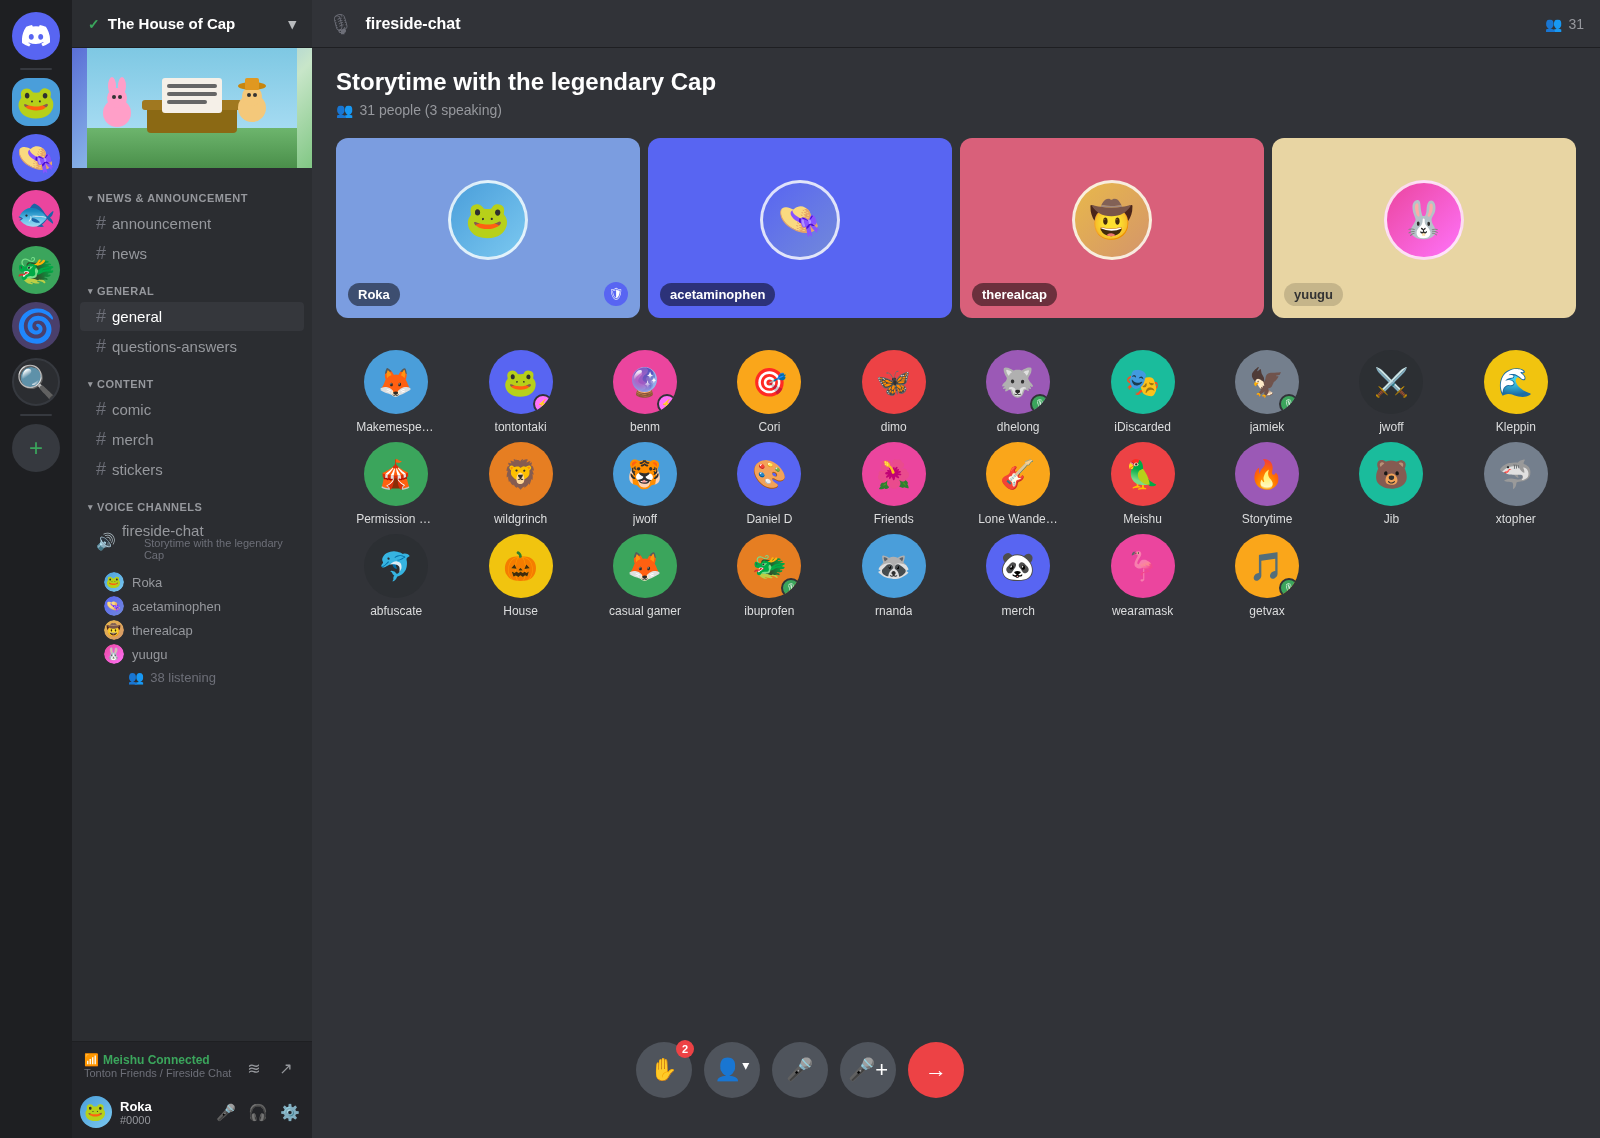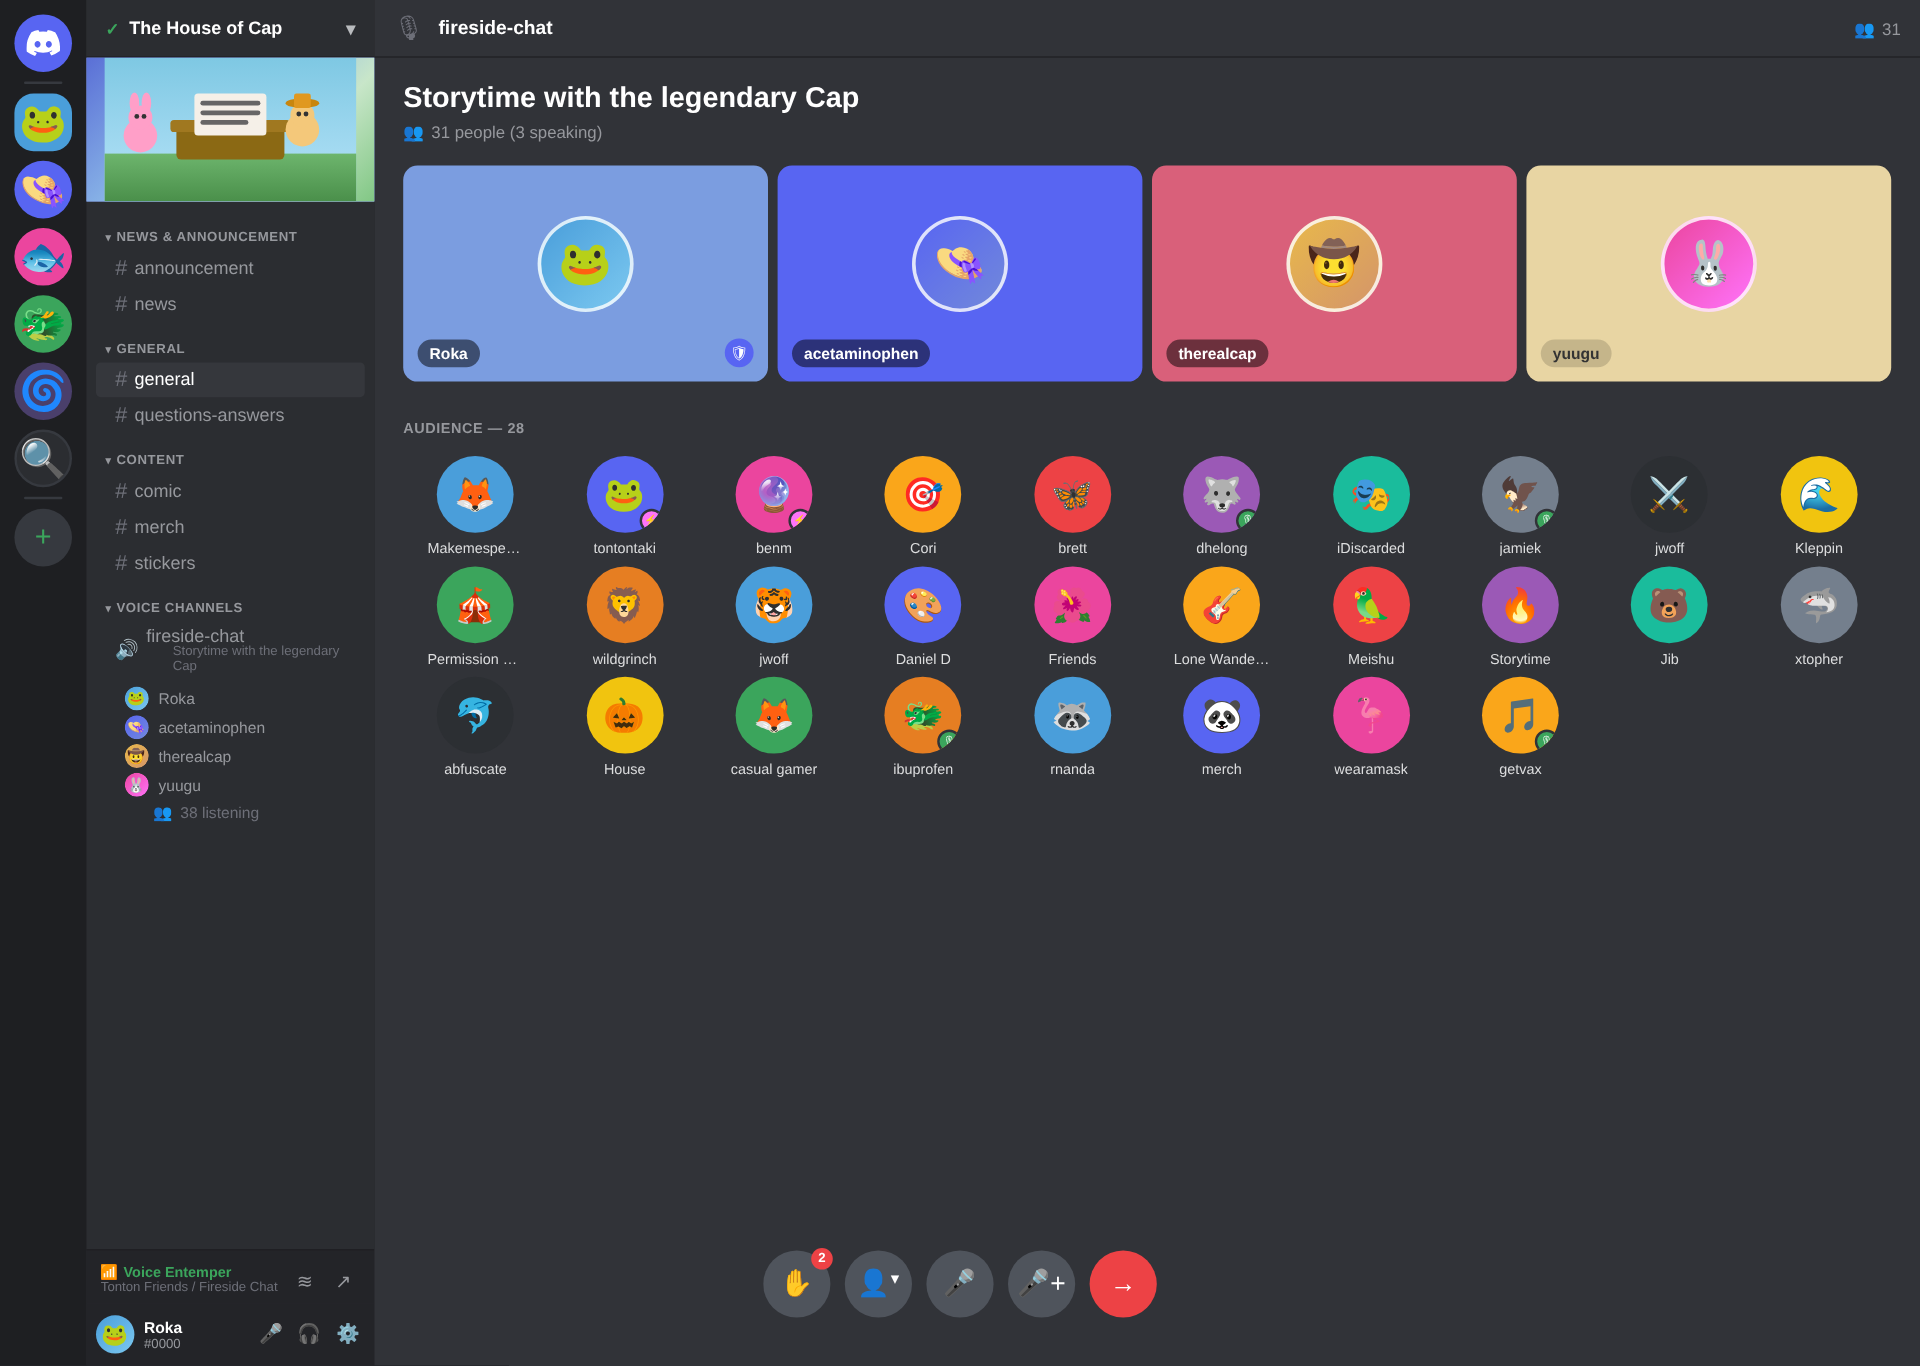--- a/index.html
+++ b/index.html
@@ -605,21 +605,21 @@
         <span>38 listening</span>
       </div>
     </div>
   </div>
 
   <div class="voice-connected-bar">
     <div style="display:flex;align-items:center;justify-content:space-between;">
       <div>
         <div class="vc-status">
           <span>📶</span>
-          <span>Voice Entemper</span>
+          <span>Meishu Connected</span>
         </div>
         <div class="vc-server">Tonton Friends / Fireside Chat</div>
       </div>
       <div class="vc-controls">
         <div class="ctrl-btn">≋</div>
         <div class="ctrl-btn">↗</div>
       </div>
     </div>
   </div>
 
@@ -672,21 +672,20 @@
         <div class="speaker-avatar-large thereal-av" style="display:flex;align-items:center;justify-content:center;font-size:36px;">🤠</div>
         <span class="speaker-name-badge">therealcap</span>
       </div>
 
       <div class="speaker-card" style="background:#e8d5a3;">
         <div class="speaker-avatar-large yuugu-av" style="display:flex;align-items:center;justify-content:center;font-size:36px;">🐰</div>
         <span class="speaker-name-badge" style="color:#333; background:rgba(0,0,0,0.15);">yuugu</span>
       </div>
     </div>
 
-    <div class="audience-header">AUDIENCE — 28</div>
     <div class="audience-grid" id="audience-grid">
     <div class="audience-member">
     <div class="audience-avatar" style="background:#4a9eda;">
       <div style="width:100%;height:100%;display:flex;align-items:center;justify-content:center;font-size:28px;">🦊</div>
 
     </div>
     <span class="audience-name">Makemespeakrr</span>
   </div>
         <div class="audience-member">
     <div class="audience-avatar" style="background:#5865f2;">
@@ -707,21 +706,21 @@
       <div style="width:100%;height:100%;display:flex;align-items:center;justify-content:center;font-size:28px;">🎯</div>
 
     </div>
     <span class="audience-name">Cori</span>
   </div>
         <div class="audience-member">
     <div class="audience-avatar" style="background:#ed4245;">
       <div style="width:100%;height:100%;display:flex;align-items:center;justify-content:center;font-size:28px;">🦋</div>
 
     </div>
-    <span class="audience-name">brett</span>
+    <span class="audience-name">dimo</span>
   </div>
         <div class="audience-member">
     <div class="audience-avatar" style="background:#9b59b6;">
       <div style="width:100%;height:100%;display:flex;align-items:center;justify-content:center;font-size:28px;">🐺</div>
       <div class="badge-overlay mic">🎙</div>
     </div>
     <span class="audience-name">dhelong</span>
   </div>
         <div class="audience-member">
     <div class="audience-avatar" style="background:#1abc9c;">

